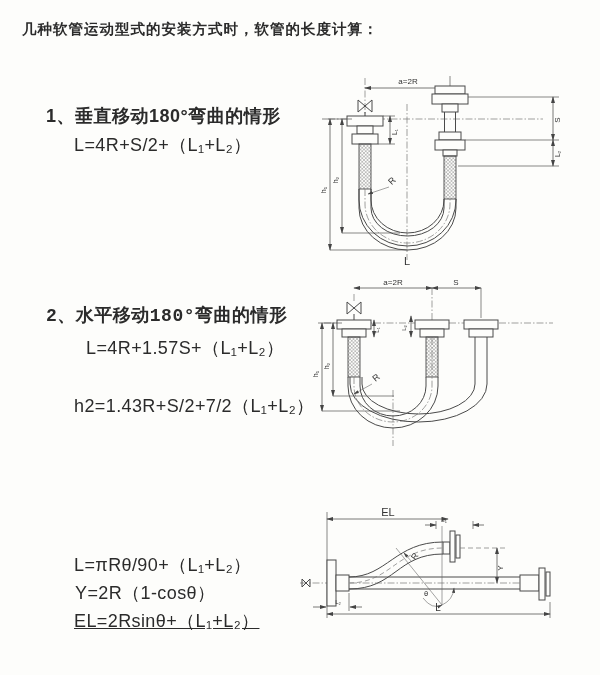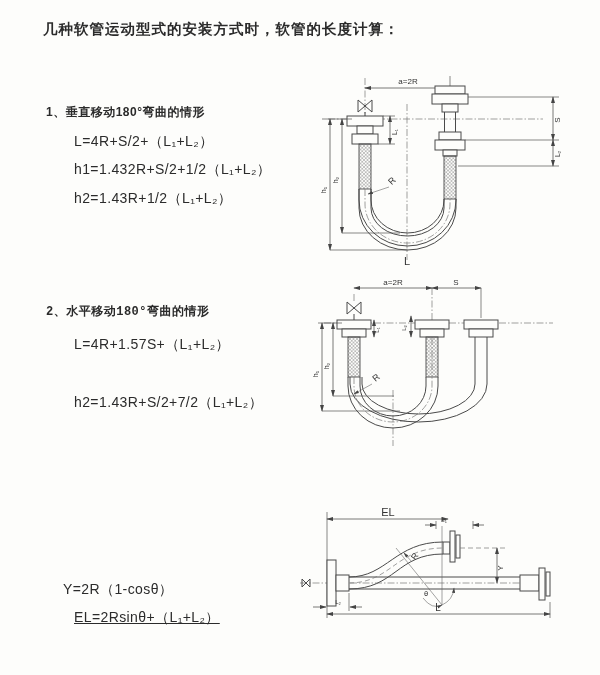--- a/index.html
+++ b/index.html
@@ -1,48 +1,47 @@
 <!DOCTYPE html>
 <html><head>
 <meta charset="utf-8">
 <style>
   html,body{margin:0;padding:0;}
   .page{position:relative;width:600px;height:675px;background:#fdfdfb;overflow:hidden;
         font-family:"Liberation Sans","DejaVu Sans",sans-serif;color:#2b2b2b;}
   .abs{position:absolute;white-space:nowrap;}
   .title{font-size:14.5px;font-weight:bold;letter-spacing:1px;}
-  .heading{font-size:12px;font-weight:bold;letter-spacing:0.5px;}
-  .formula{font-size:14px;letter-spacing:0.4px;}
+  .heading{font-size:18px;font-weight:bold;letter-spacing:0.5px;}
+  .formula{font-size:18px;letter-spacing:0.4px;}
   .diag{position:absolute;}
   svg text{fill:#333;font-family:"Liberation Sans","DejaVu Sans",sans-serif;}
   .o{fill:none;stroke:#4a4a4a;stroke-width:1;}
   .fr{fill:#fdfdfb;stroke:#4a4a4a;stroke-width:1;}
   .dim{fill:none;stroke:#555;stroke-width:0.8;}
   .ext{fill:none;stroke:#555;stroke-width:0.7;}
   .thin{fill:none;stroke:#666;stroke-width:0.6;}
   .cl{fill:none;stroke:#777;stroke-width:0.7;stroke-dasharray:7 2 1.5 2;}
   .dash{fill:none;stroke:#777;stroke-width:0.7;stroke-dasharray:5 3;}
 </style>
 </head>
 <body>
 
 <div class="page">
 
-  <div class="abs title" style="left:43px;top:20px;">几种软管运动型式的安装方式时，软管的长度计算：</div>
+  <div class="abs title" style="left:22px;top:20px;">几种软管运动型式的安装方式时，软管的长度计算：</div>
 
   <div class="abs heading" style="left:46px;top:104px;">1、垂直移动180°弯曲的情形</div>
   <div class="abs formula" style="left:74px;top:133px;">L=4R+S/2+（L₁+L₂）</div>
-  <div class="abs formula" style="left:74px;top:161px;">h1=1.432R+S/2+1/2（L₁+L₂）</div>
-  <div class="abs formula" style="left:74px;top:190px;">h2=1.43R+1/2（L₁+L₂）</div>
 
   <div class="abs heading" style="left:46px;top:303px;font-family:Liberation Mono, monospace;">2、水平移动180°弯曲的情形</div>
-  <div class="abs formula" style="left:74px;top:336px;">L=4R+1.57S+（L₁+L₂）</div>
+  <div class="abs formula" style="left:86px;top:336px;">L=4R+1.57S+（L₁+L₂）</div>
   <div class="abs formula" style="left:74px;top:394px;">h2=1.43R+S/2+7/2（L₁+L₂）</div>
 
-  <div class="abs formula" style="left:63px;top:581px;">Y=2R（1-cosθ）</div>
+  <div class="abs formula" style="left:74px;top:553px;">L=πRθ/90+（L₁+L₂）</div>
+  <div class="abs formula" style="left:75px;top:581px;">Y=2R（1-cosθ）</div>
   <div class="abs formula" style="left:74px;top:609px;text-decoration:underline;">EL=2Rsinθ+（L₁+L₂）</div>
 
   <div class="diag" style="left:308px;top:62px;width:270px;height:205px;">
   <svg width="270" height="205" viewBox="0 0 270 205">
     <defs>
       <marker id="m1" viewBox="0 0 10 6" refX="9" refY="3" markerWidth="9" markerHeight="6" orient="auto-start-reverse">
         <path d="M0,0 L10,3 L0,6 z" fill="#444"></path>
       </marker>
       <pattern id="p1" width="3.5" height="3.5" patternUnits="userSpaceOnUse">
         <path d="M0,3.5 L3.5,0 M0,0 L3.5,3.5" stroke="#8a8a8a" stroke-width="0.5"></path>

